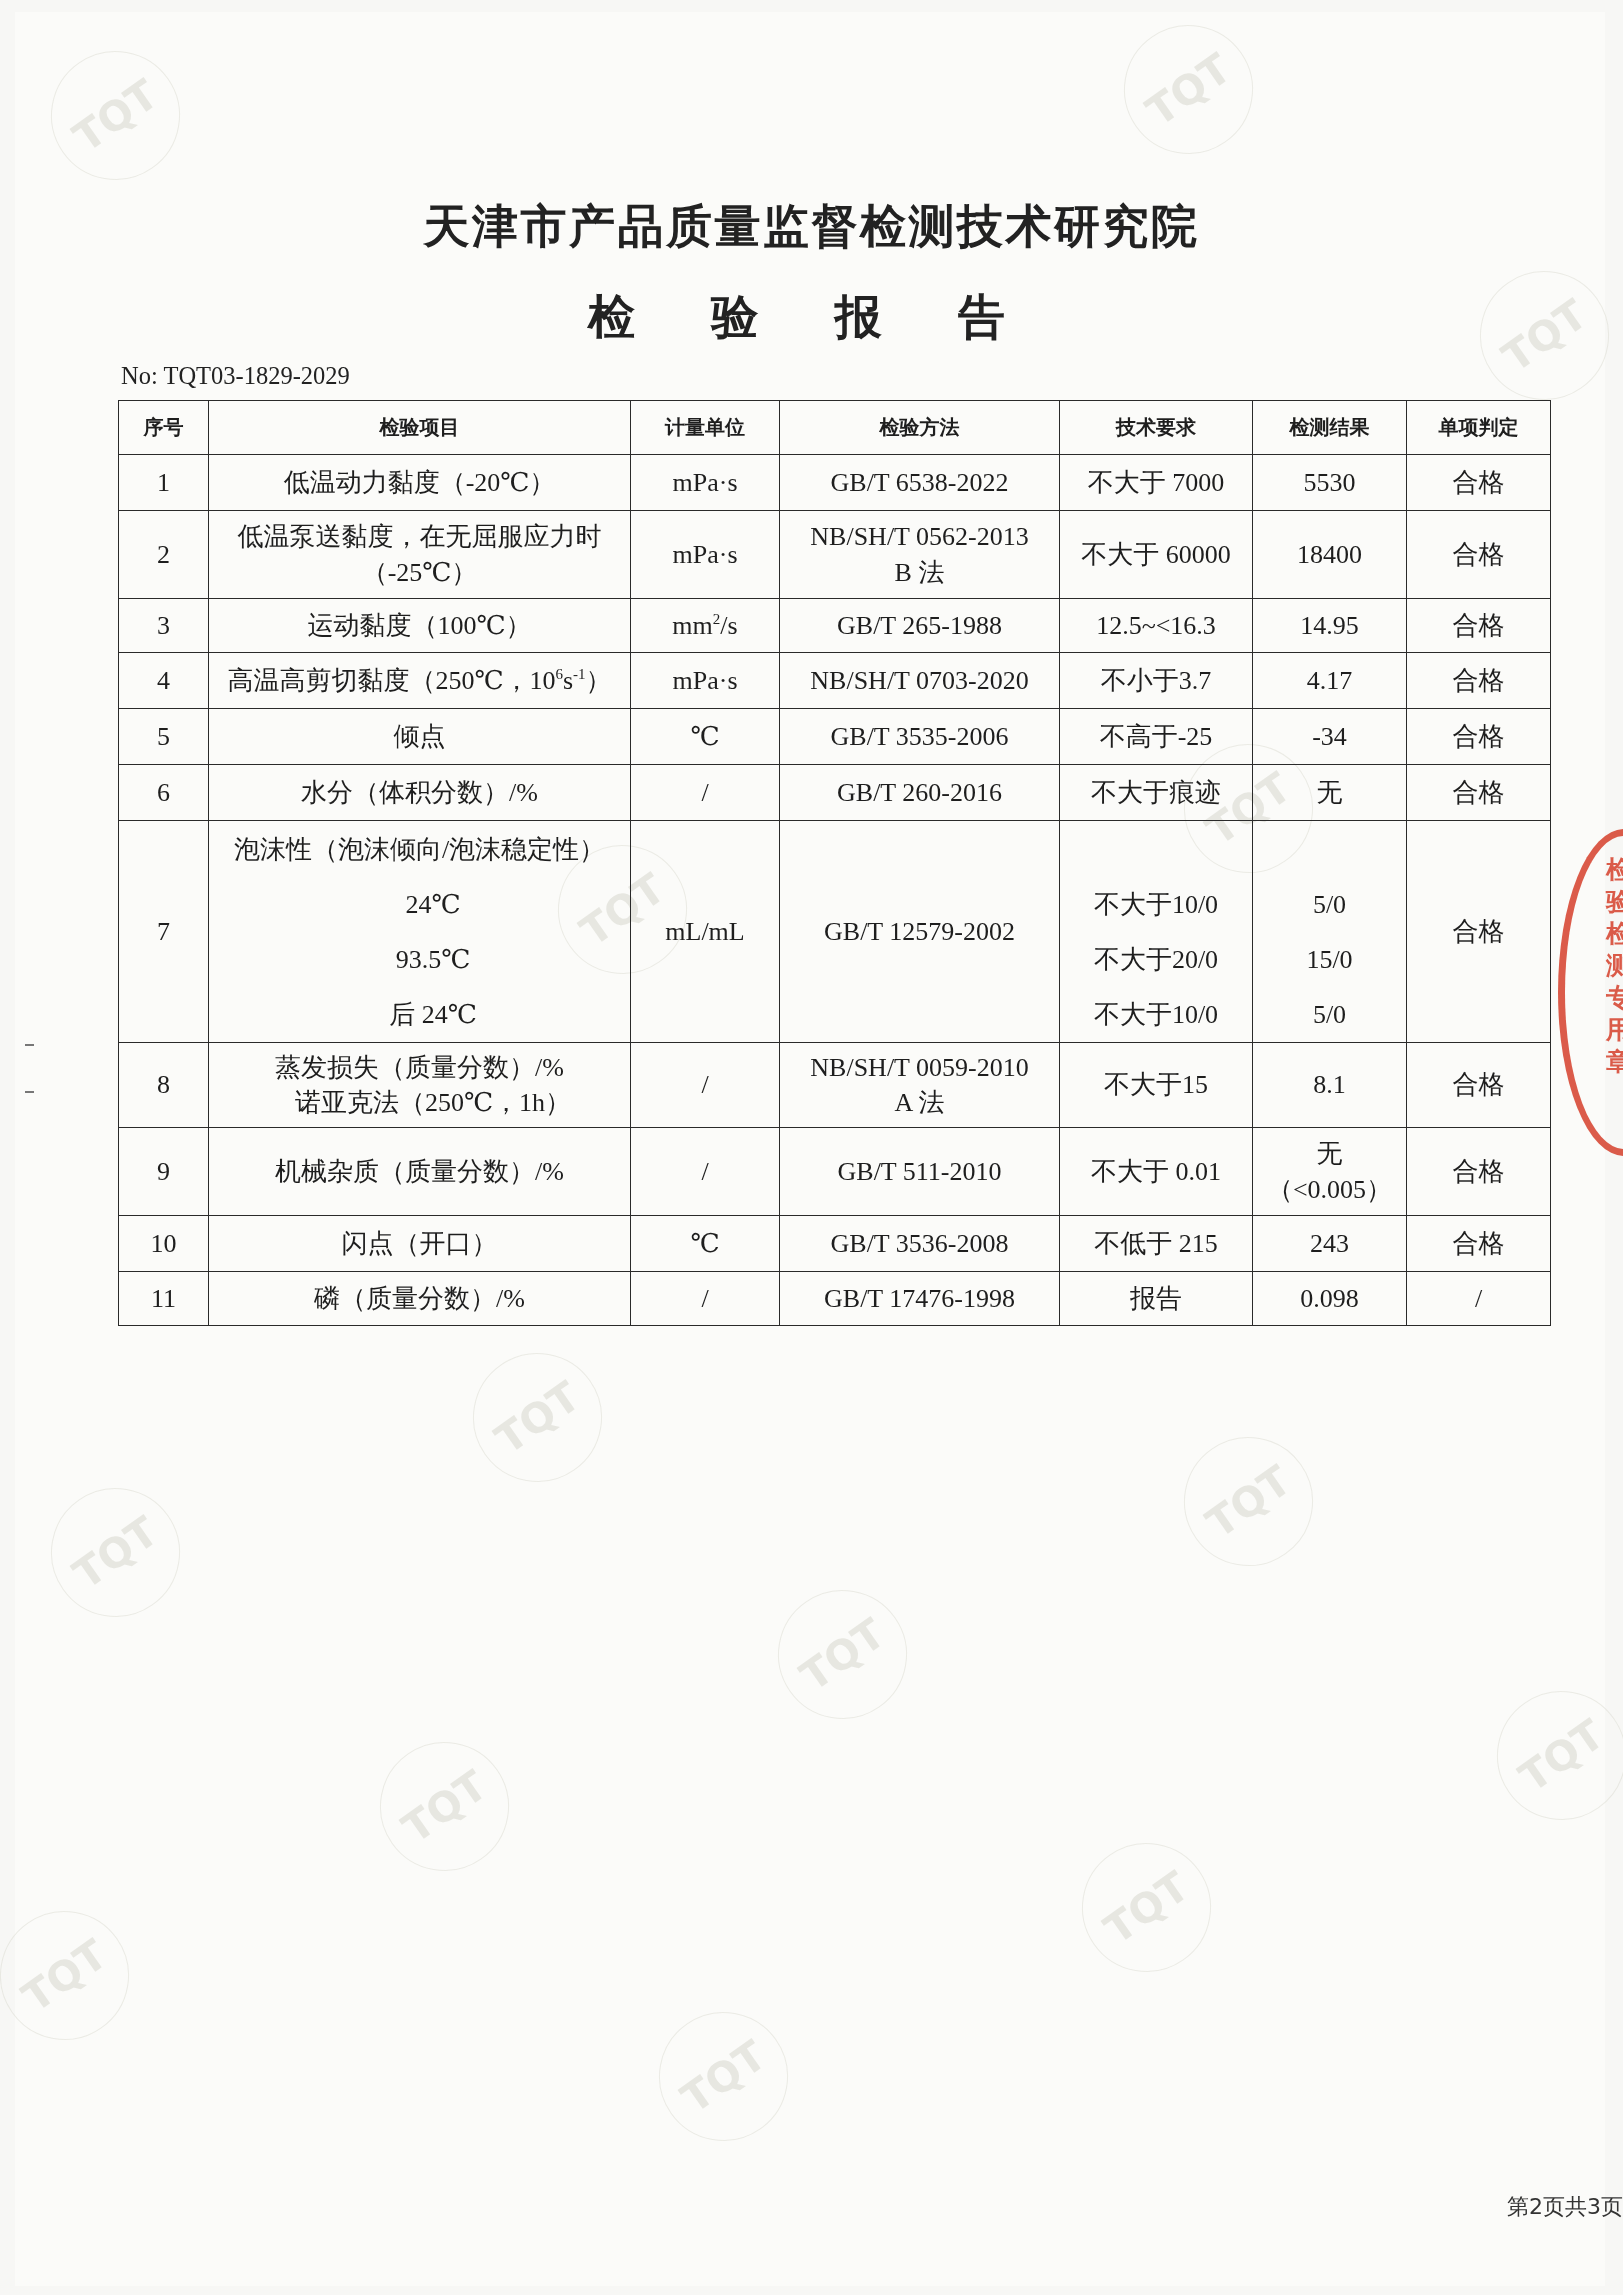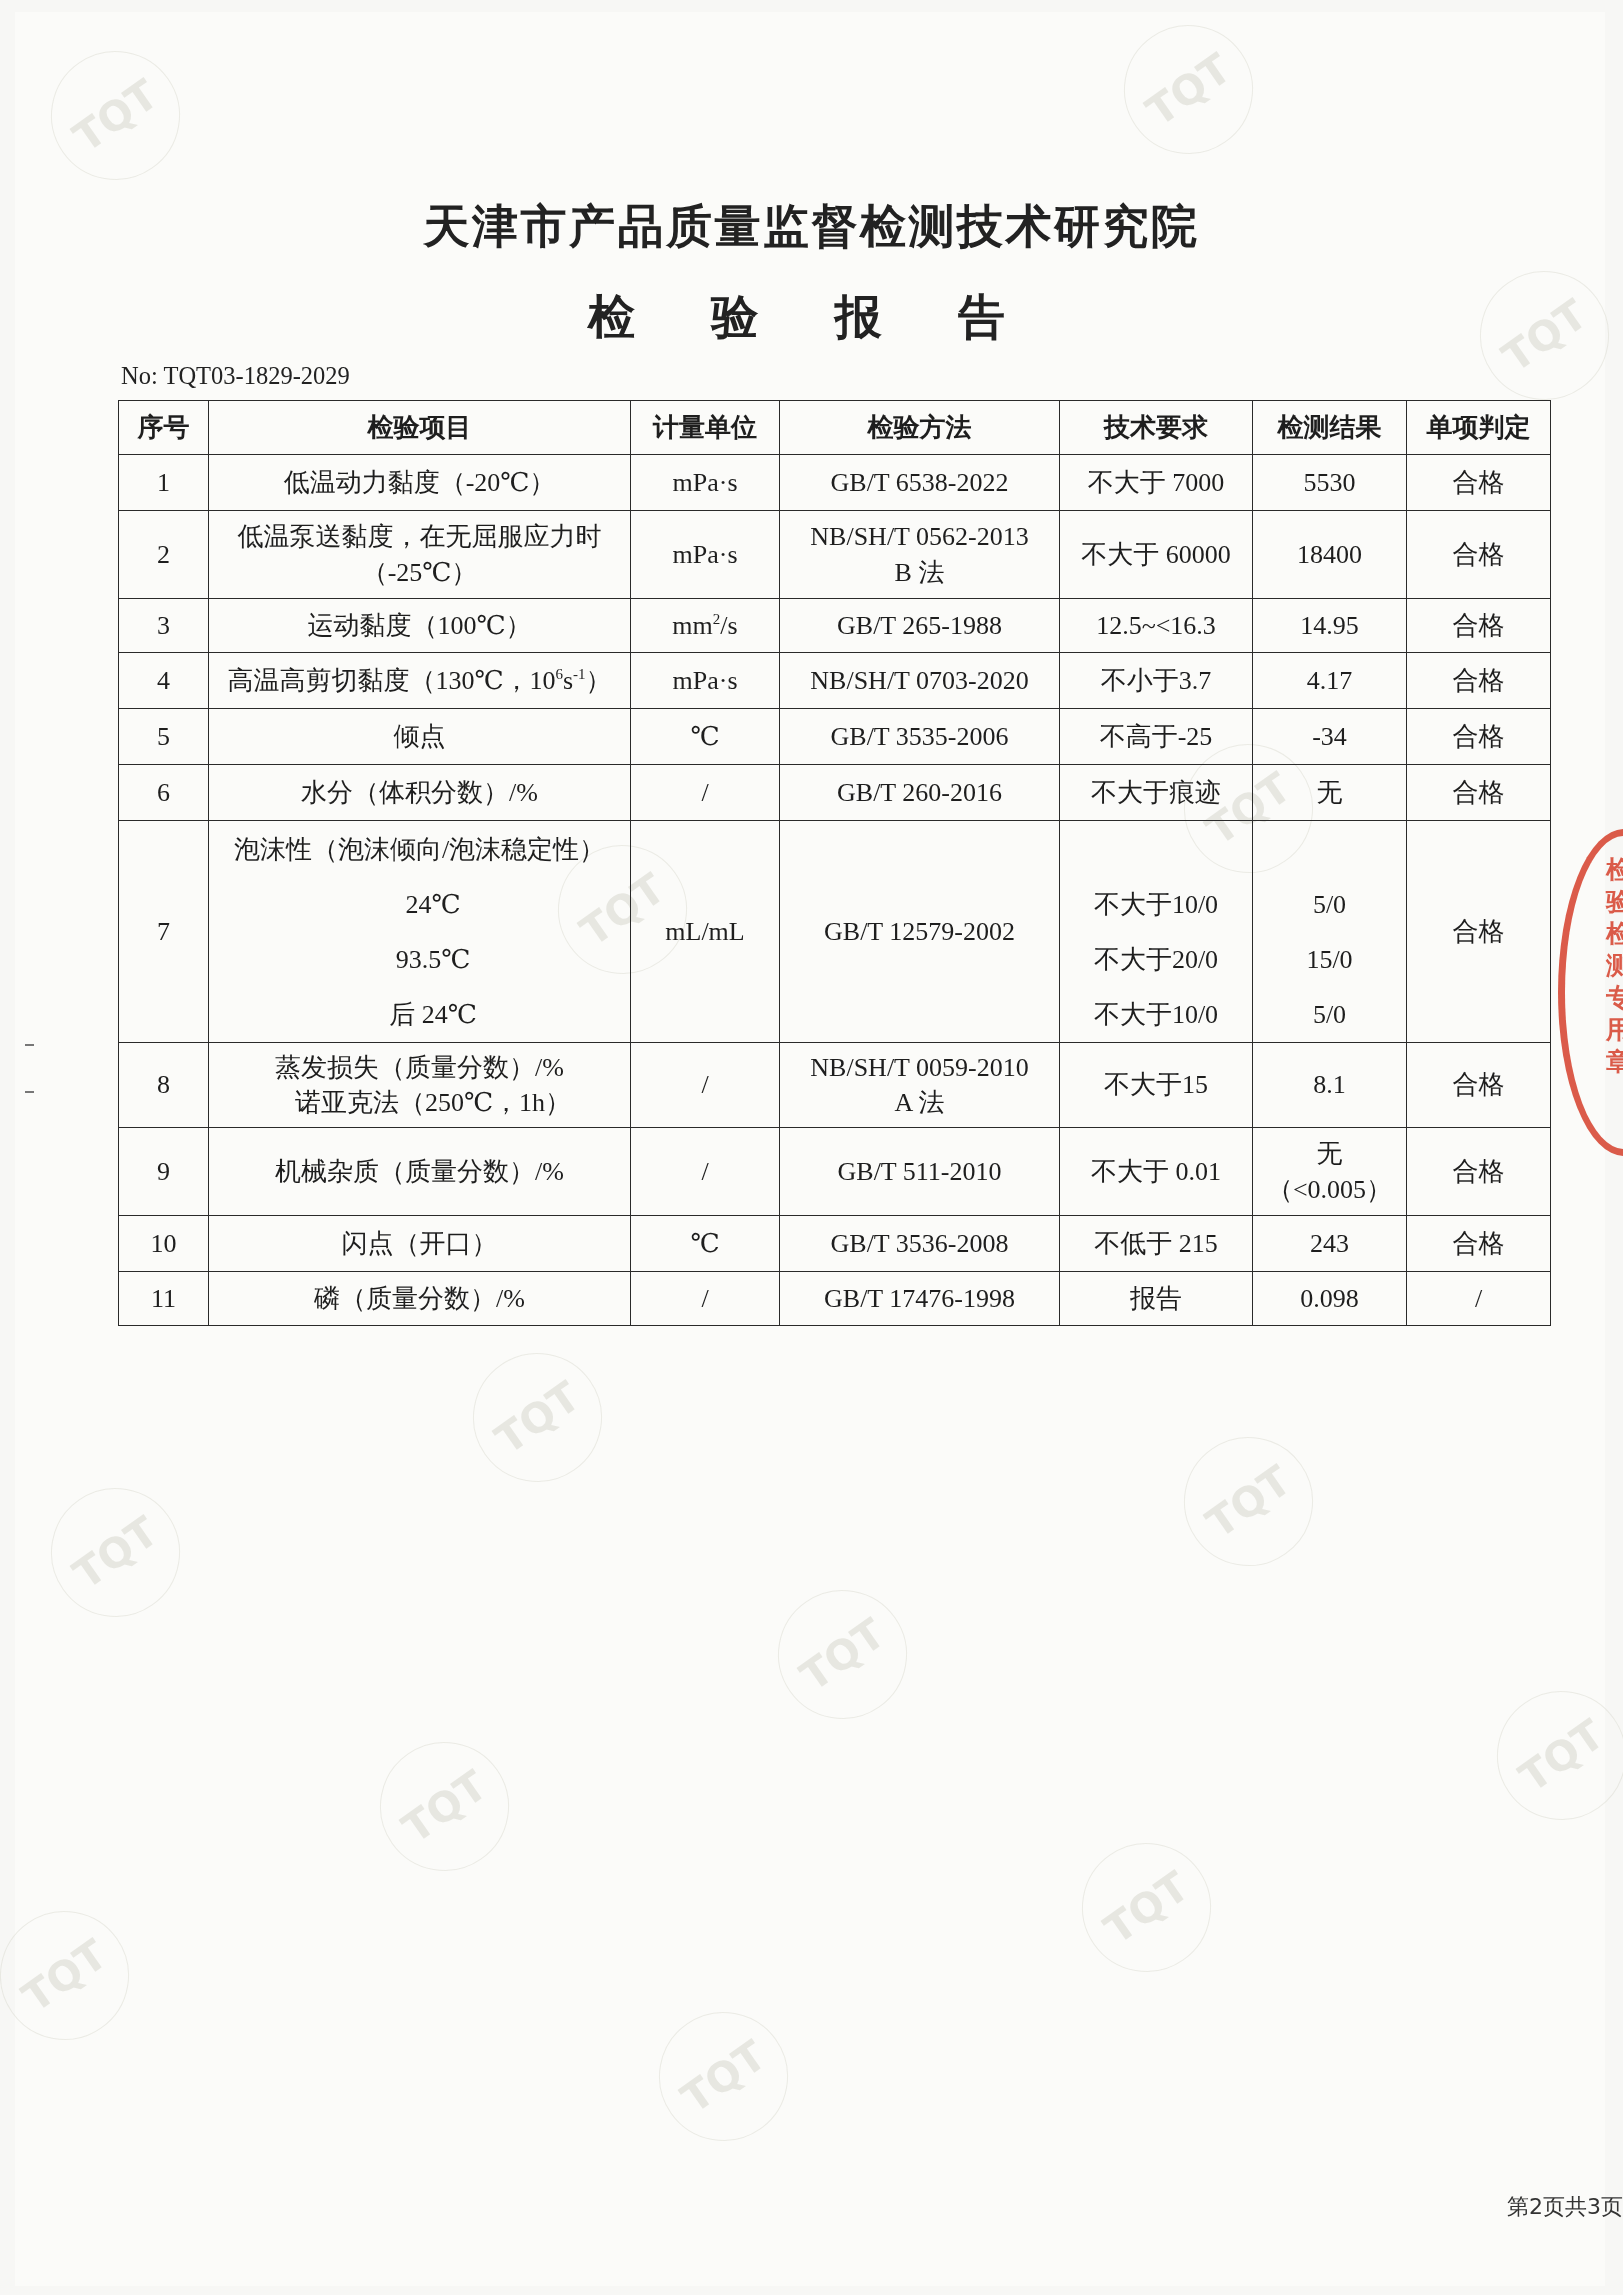--- a/index.html
+++ b/index.html
@@ -33,21 +33,21 @@
     table.report {
       position: absolute; left: 118px; top: 400px; width: 1431px;
       border-collapse: collapse; table-layout: fixed;
       font-size: 26px;
     }
     table.report th, table.report td {
       border: 1.7px solid #2a2a2a; text-align: center; vertical-align: middle;
       padding: 0; line-height: 1.35;
     }
     table.report th {
-      font-family: "DejaVu Sans", sans-serif; font-weight: bold; font-size: 26px; height: 53px; text-align: center;
+      font-family: "DejaVu Sans", sans-serif; font-weight: bold; font-size: 20px; height: 53px; text-align: center;
     }
     td.item { text-align: left; padding-left: 13.5px; }
     .sub-line { display: block; padding-left: 27px; }
     .lines span { display: block; }
     sup { font-size: 15px; vertical-align: super; line-height: 0; }
     .foam-lines span { display: block; height: 55px; line-height: 55px; }
     .seal {
       position: absolute; left: 1558px; top: 829px; width: 118px; height: 313px;
       border: 7.6px solid #d6402c; border-radius: 50%; border-right-color: transparent;
       opacity: 0.85;
@@ -144,21 +144,21 @@
       <td class="item">运动黏度（100℃）</td>
       <td><span>mm</span><sup>2</sup><span>/s</span></td>
       <td>GB/T 265-1988</td>
       <td>12.5~&lt;16.3</td>
       <td>14.95</td>
       <td>合格</td>
     </tr>
 
     <tr style="height:56px">
       <td>4</td>
-      <td class="item"><span>高温高剪切黏度（130℃，10</span><sup>6</sup><span>s</span><sup>-1</sup><span>）</span></td>
+      <td class="item"><span>高温高剪切黏度（250℃，10</span><sup>6</sup><span>s</span><sup>-1</sup><span>）</span></td>
       <td>mPa·s</td>
       <td>NB/SH/T 0703-2020</td>
       <td>不小于3.7</td>
       <td>4.17</td>
       <td>合格</td>
     </tr>
 
     <tr style="height:56px">
       <td>5</td>
       <td class="item">倾点</td>

